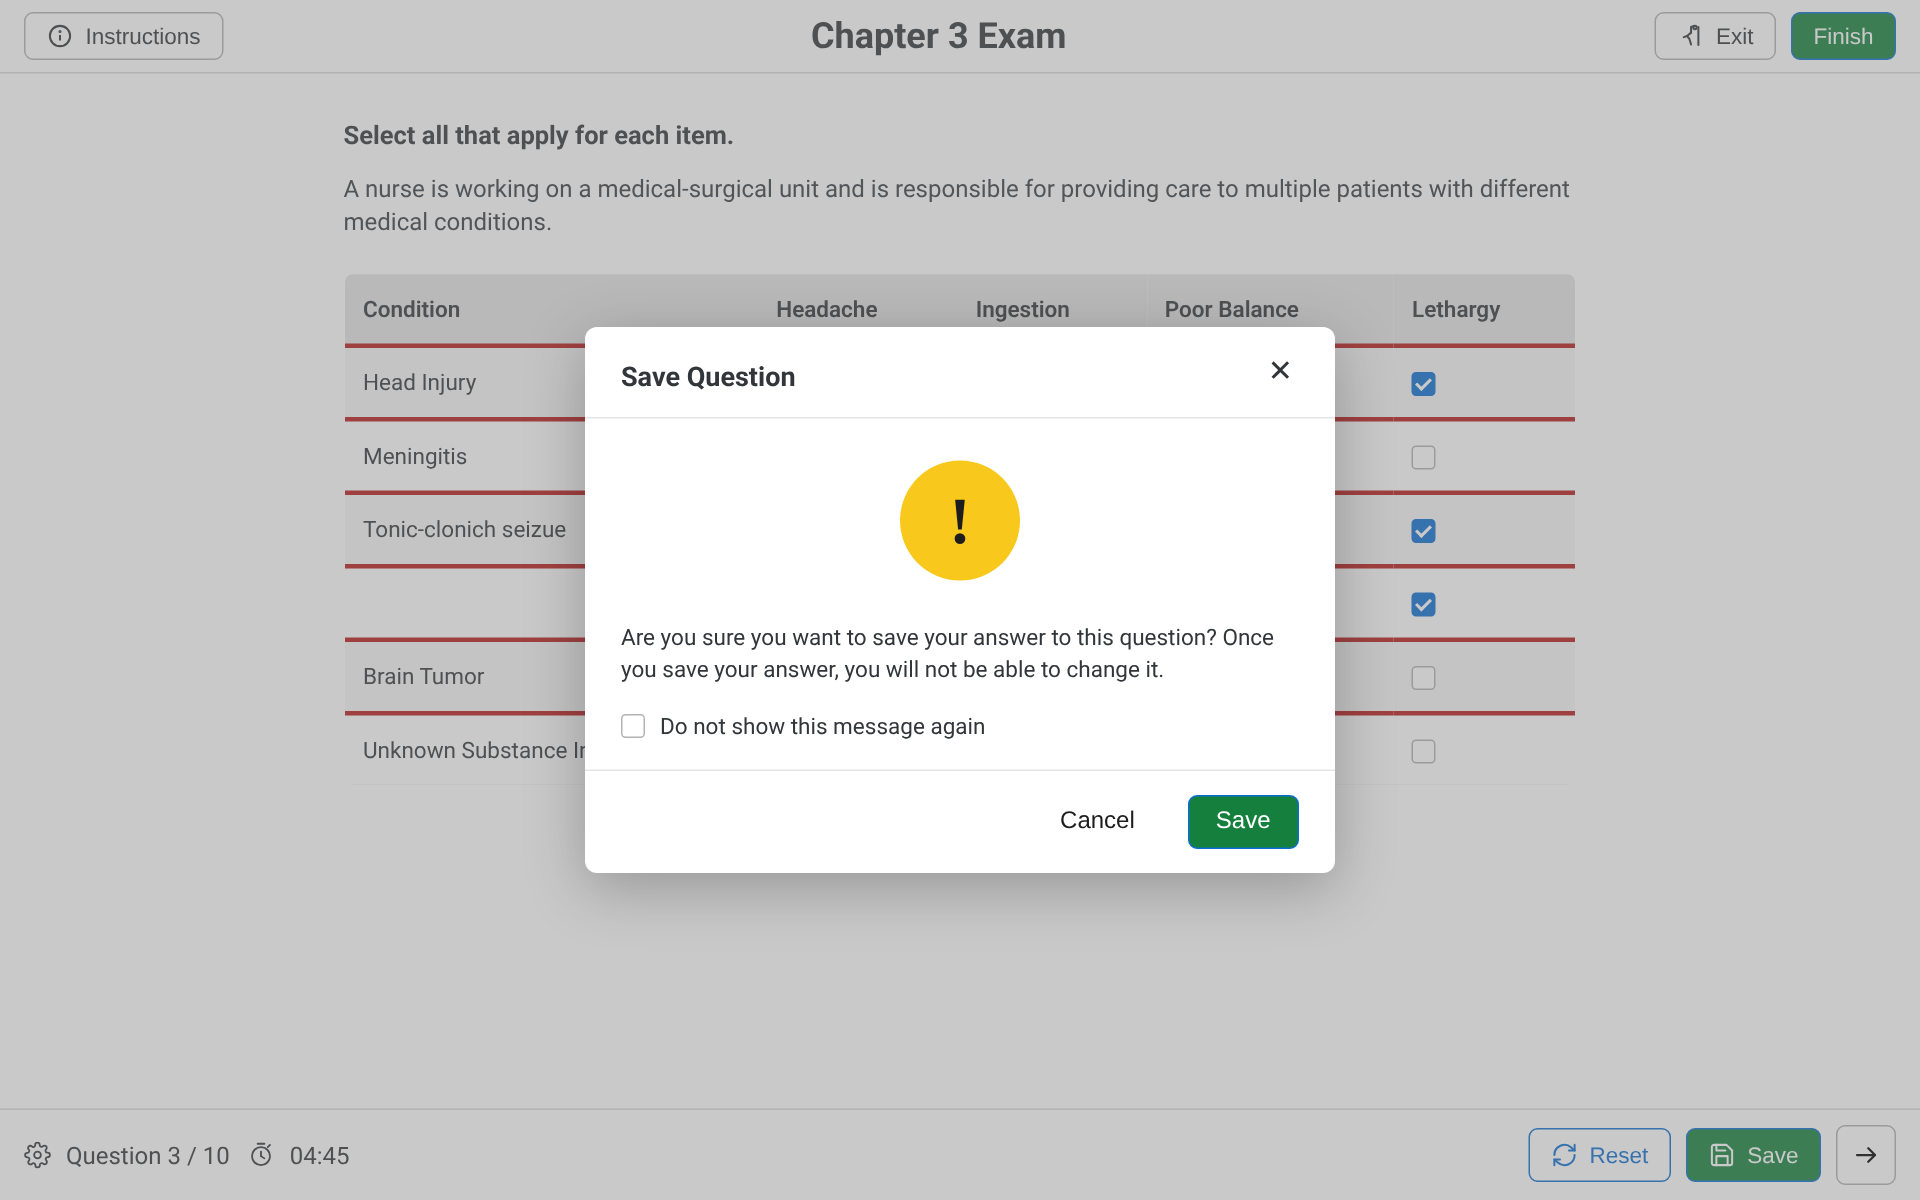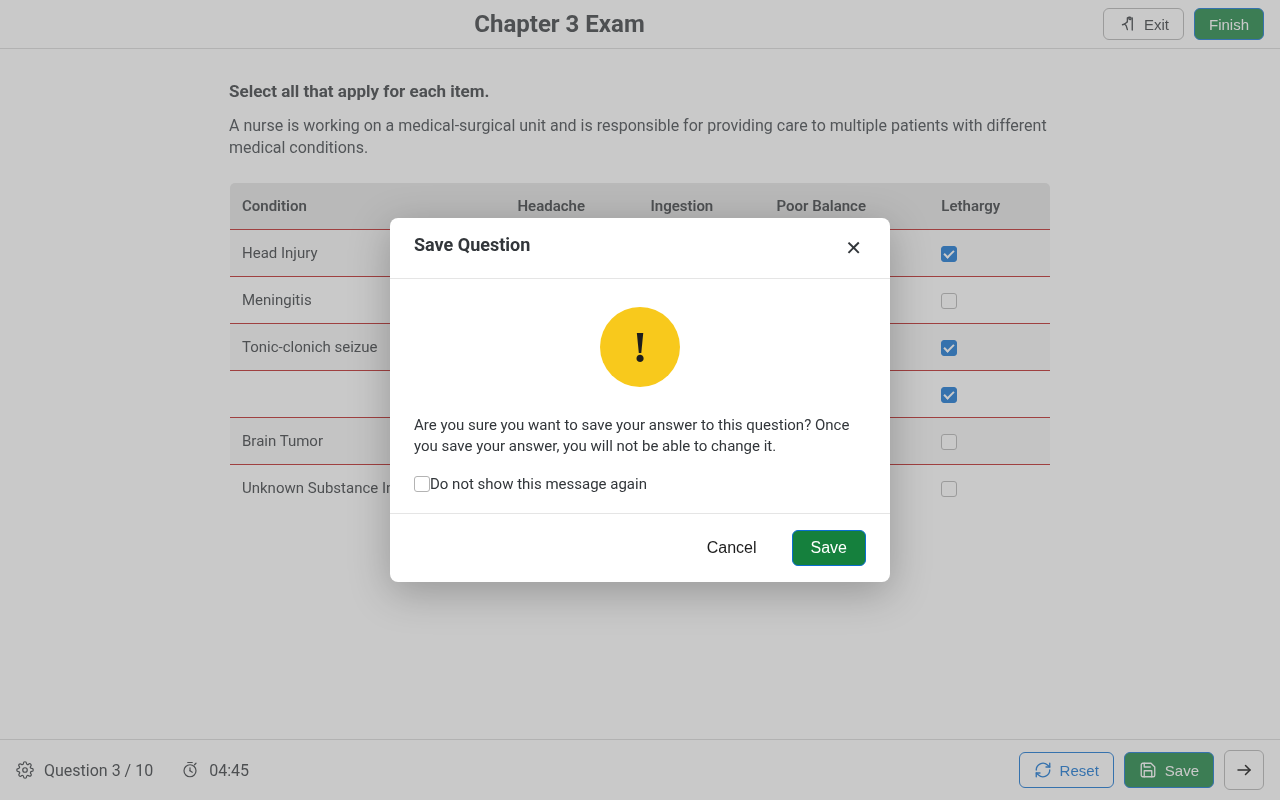--- a/index.html
+++ b/index.html
@@ -18,61 +18,71 @@
   .icon svg { width: 100%; height: 100%; display: block; }
   .topbar .right { display: flex; gap: 10px; border-radius: 10px; }
 
   
   .content { flex: 1; overflow: auto; padding: 32px 16px; }
   .content-inner { max-width: 822px; margin: 0 auto; }
   .instructions-text { font-weight: 700; font-size: 17px; margin-bottom: 14px; }
   .scenario-text { font-size: 16px; color: #3a3f44; margin-bottom: 22px; line-height: 1.4; }
 
   table.matrix { width: 100%; border-collapse: collapse; font-size: 15px; border: 1px solid #d9d9d9; border-radius: 6px; overflow: hidden; }
-  table.matrix th, table.matrix td { border-bottom: 1px solid #b91c1c; padding: 14px 12px; text-align: left; }
+  table.matrix th, table.matrix td { border-bottom: 3px solid #b91c1c; padding: 14px 12px; text-align: left; }
   table.matrix thead th { background: #e5e5e5; font-weight: 600; color: #32363a; }
   table.matrix tbody tr:nth-child(odd) td { background: #f7f7f7; }
   table.matrix tbody tr:nth-child(even) td { background: #fff; }
   table.matrix td.center, table.matrix th.center { text-align: left; }
   table.matrix tbody tr:last-child td { border-bottom: none; }
 
   .chk { width: 16px; height: 16px; display: inline-block; border-radius: 3px; position: relative; vertical-align: middle; }
   .chk-off { border: 1.5px solid #b3b3b3; background: #fff; }
   .chk-on { background: #0a6ed1; border: 1.5px solid #0a6ed1; }
   .chk-on::after { content: ""; position: absolute; left: 4px; top: 1px; width: 4px; height: 8px; border: solid #fff; border-width: 0 2px 2px 0; transform: rotate(45deg); }
 
   
-  .bottombar { display: flex; align-items: center; padding: 10px 16px; border-top: 1px solid #d9d9d9; gap: 28px; }
+  .bottombar { display: flex; align-items: center; padding: 10px 16px; border-top: 1px solid #d9d9d9; gap: 12px; }
   .status { display: flex; align-items: center; gap: 10px; font-size: 16px; color: #32363a; }
   .bottombar .spacer { flex: 1; }
   .bottom-actions { display: flex; gap: 10px; align-items: center; }
   .icon-btn { border: 1px solid #b3b3b3; background: #fff; border-radius: 6px; width: 40px; height: 40px; display: inline-flex; align-items: center; justify-content: center; cursor: pointer; }
   .btn-tall { padding: 8px 14px; }
 
   
   .overlay { position: absolute; inset: 0; background: rgba(120,120,120,0.40); display: flex; align-items: center; justify-content: center; }
   .modal { width: 500px; background: #fff; border-radius: 8px; box-shadow: 0 10px 40px rgba(0,0,0,0.25); overflow: hidden; }
-  .modal-header { display: flex; align-items: flex-start; justify-content: space-between; padding: 16px 24px; border-bottom: 1px solid #e5e5e5; }
+  .modal-header { display: flex; align-items: flex-end; justify-content: space-between; padding: 16px 24px; border-bottom: 1px solid #e5e5e5; }
   .modal-title { font-weight: 700; font-size: 18px; }
   .close-btn { background: none; border: none; font-size: 20px; cursor: pointer; padding: 4px; line-height: 1; color: #32363a; }
   .modal-body { padding: 28px 24px 20px 24px; }
   .warn-circle { width: 80px; height: 80px; border-radius: 50%; background: #f8c91c; display: flex; align-items: center; justify-content: center; margin: 0 auto 28px auto; }
   .warn-circle span { font-size: 44px; font-weight: 700; color: #1d1d1d; font-family: Georgia, "Times New Roman", serif; }
   .modal-text { font-size: 15px; color: #32363a; line-height: 1.4; margin-bottom: 18px; }
-  .dont-show { display: flex; align-items: center; font-size: 15px; }
+  .dont-show { display: flex; align-items: center; gap: 10px; font-size: 15px; }
   .modal-footer { display: flex; justify-content: flex-end; gap: 16px; padding: 16px 24px; border-top: 1px solid #e5e5e5; }
   .modal-footer .btn { font-size: 16px; padding: 8px 18px; text-align: center; }
   .modal-footer .btn-ghost { color: #1d1d1d; font-weight: 400; }
 </style>
 </head>
 <body>
 
 <div class="app">
 
   <div class="topbar">
+    <button class="btn btn-outline">
+      <span class="icon">
+        <svg viewBox="0 0 24 24" fill="none" stroke="currentColor" stroke-width="1.8">
+          <circle cx="12" cy="12" r="9"></circle>
+            <line x1="12" y1="11" x2="12" y2="16"></line>
+            <circle cx="12" cy="8" r="0.5" fill="currentColor"></circle>
+        </svg>
+      </span>
+      <span>Instructions</span>
+    </button>
     <div class="title">Chapter 3 Exam</div>
     <div class="right">
       <button class="btn btn-outline">
         <span class="icon">
           <svg viewBox="0 0 24 24" fill="none" stroke="currentColor" stroke-width="1.8" stroke-linecap="round" stroke-linejoin="round">
             <path d="M15 3l-2.5 1v5"></path>
               <path d="M12.5 9l-3.5 3 2 2.5 1.5 5"></path>
               <path d="M9 12l-3 1"></path>
               <circle cx="16" cy="4.5" r="1.5"></circle>
               <path d="M19 4v16"></path>

